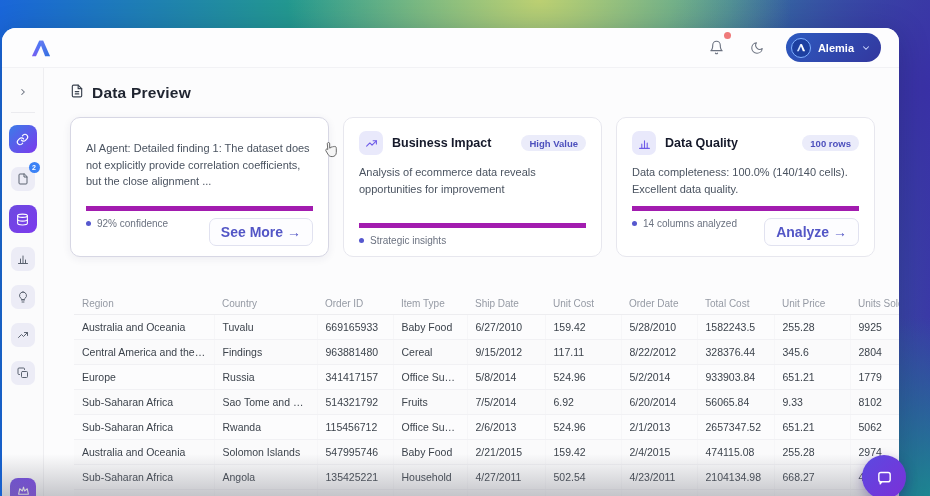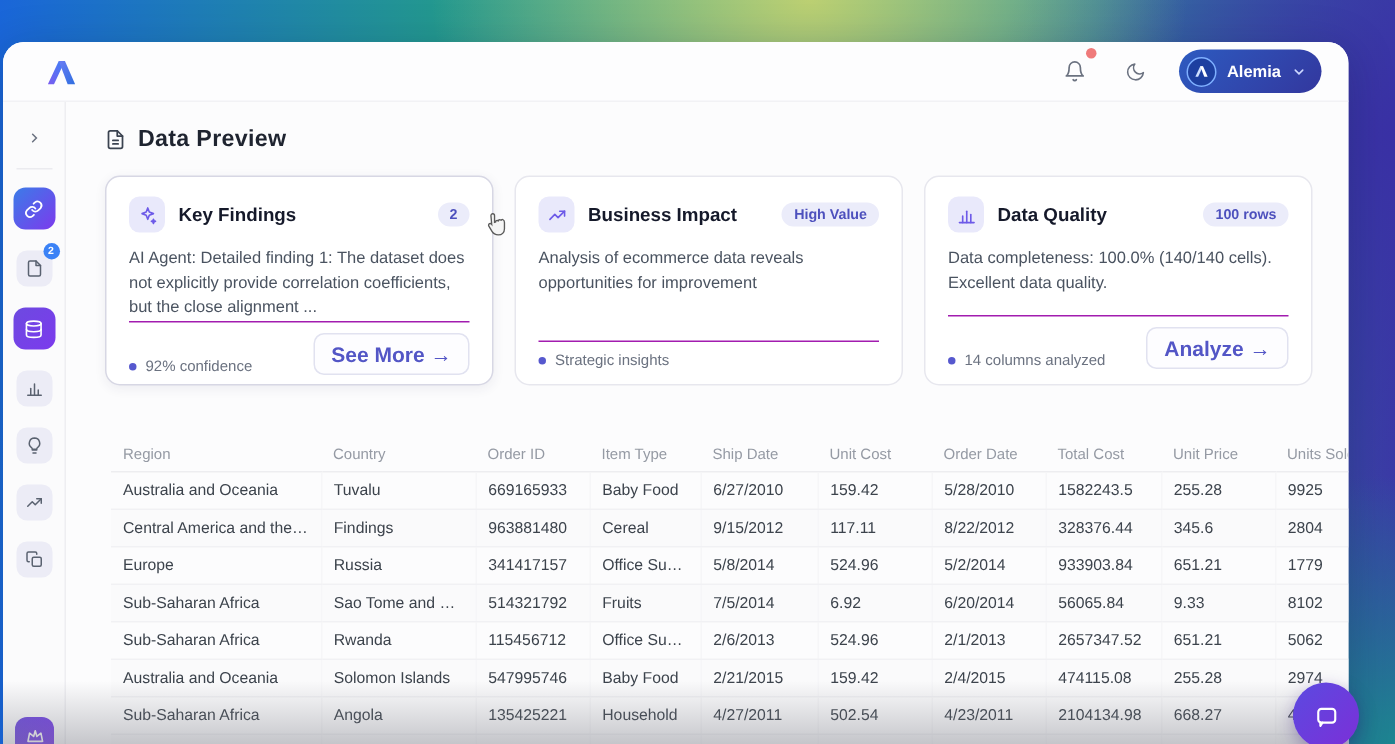--- a/index.html
+++ b/index.html
@@ -43,34 +43,34 @@
   .sb-div { width:24px; height:1px; background:#ebebef; margin:8px 0 12px; }
   .sb-item { width:24px; height:24px; border-radius:7px; background:#ececf6; border:none; display:flex; align-items:center; justify-content:center; color:#5a6270; margin-bottom:14px; cursor:pointer; position:relative; flex:none; }
   .sb-item.big { width:28px; height:28px; border-radius:8px; }
   .sb-item.active1 { background:linear-gradient(135deg,#3b7ce8,#7c3aed); color:#fff; }
   .sb-item.active2 { background:linear-gradient(135deg,#6d4ae0,#7c3aed); color:#fff; }
   .sb-badge { position:absolute; top:-5px; right:-5px; min-width:11px; height:11px; border-radius:999px; background:#3b82f6; color:#fff; font-size:7px; font-weight:bold; display:flex; align-items:center; justify-content:center; padding:0 2px; }
   .sb-crown { position:absolute; bottom:-8px; left:8px; width:26px; height:26px; border-radius:8px; background:linear-gradient(135deg,#6d4ae0,#7c3aed); border:none; color:#fff; display:flex; align-items:center; justify-content:center; cursor:pointer; }
 
   
   .main { flex:1; min-width:0; padding:16px 24px 0 26px; background:#fcfcfd; }
-  .title-row { display:flex; align-items:center; gap:8px; color:#1f2430; }
+  .title-row { display:flex; align-items:flex-start; gap:8px; color:#1f2430; }
   .title-row h1 { font-size:15.5px; font-weight:bold; letter-spacing:.2px; }
   .title-row .t-ic { color:#3b4350; display:flex; }
 
   
   .cards { display:flex; gap:14px; margin-top:15px; height:140px; }
   .card { flex:1; background:#fff; border:1px solid #e7e7ee; border-radius:10px; padding:13px 15px 10px; display:flex; flex-direction:column; }
   .card.focus { border-color:#d7d7e4; box-shadow:0 2px 8px rgba(40,40,90,.07); }
   .card-hd { display:flex; align-items:center; gap:9px; }
   .card-ic { width:24px; height:24px; border-radius:7px; background:#e9e9fb; color:#6d5ae8; display:flex; align-items:center; justify-content:center; flex:none; }
   .card-hd h2 { font-size:12.5px; font-weight:bold; color:#15192a; flex:1; white-space:nowrap; }
   .pill { font-size:9.5px; font-weight:bold; color:#4d50bd; background:#ebecfa; border-radius:999px; padding:2.5px 8px; white-space:nowrap; }
   .card-body { margin-top:9px; font-size:11px; line-height:1.5; color:#4a5360; }
-  .card-ft { margin-top:auto; border-top:1px solid #a21caf; padding-top:7px; display:flex; align-items:flex-end; }
+  .card-ft { margin-top:auto; border-top:5px solid #a21caf; padding-top:7px; display:flex; align-items:flex-start; }
   .foot-note { display:flex; align-items:center; gap:6px; font-size:10px; color:#6b7280; flex:1; }
   .dot { width:5px; height:5px; border-radius:50%; background:#5658ce; flex:none; }
   .card-btn { font-family:inherit; font-size:14px; font-weight:bold; color:#5356c6; background:#fdfdff; border:1px solid #e1e2f0; border-radius:7px; padding:5px 11px; cursor:pointer; white-space:nowrap; }
 
   
   .table-wrap { margin:36px -24px 0 4px; overflow:hidden; }
   table { width:846px; border-collapse:collapse; table-layout:fixed; }
   th { font-size:10px; font-weight:normal; color:#959aa4; text-align:left; padding:5px 8px; border-bottom:1px solid #ededf0; white-space:nowrap; overflow:hidden; }
   td { font-size:10.5px; color:#3c434c; padding:6px 8px; border-bottom:1px solid #f1f1f4; border-right:1px solid #f6f6f8; white-space:nowrap; overflow:hidden; text-overflow:ellipsis; }
   td:last-child { border-right:none; }
@@ -235,30 +235,20 @@
               <path d="M9 13h6"></path>
               <path d="M9 17h6"></path>
           </svg>
         </span>
         <h1>Data Preview</h1>
       </div>
 
       <div class="cards">
 
         <section class="card focus">
-          <div class="card-hd">
-            <span class="card-ic">
-              <svg width="13" height="13" viewBox="0 0 24 24" fill="none" stroke="currentColor" stroke-width="2" stroke-linecap="round" stroke-linejoin="round">
-                <path d="M12 3l1.9 5.1L19 10l-5.1 1.9L12 17l-1.9-5.1L5 10l5.1-1.9z"></path>
-                  <path d="M19 17l.7 1.8L21.5 19.5l-1.8.7L19 22l-.7-1.8-1.8-.7 1.8-.7z"></path>
-              </svg>
-            </span>
-            <h2>Key Findings</h2>
-            <span class="pill">2</span>
-          </div>
           <p class="card-body">AI Agent: Detailed finding 1: The dataset does not explicitly provide correlation coefficients, but the close alignment ...</p>
           <div class="card-ft">
             <span class="foot-note">
               <span class="dot"></span>
               <span>92% confidence</span>
             </span>
             <button class="card-btn">See More →</button>
           </div>
         </section>
 

